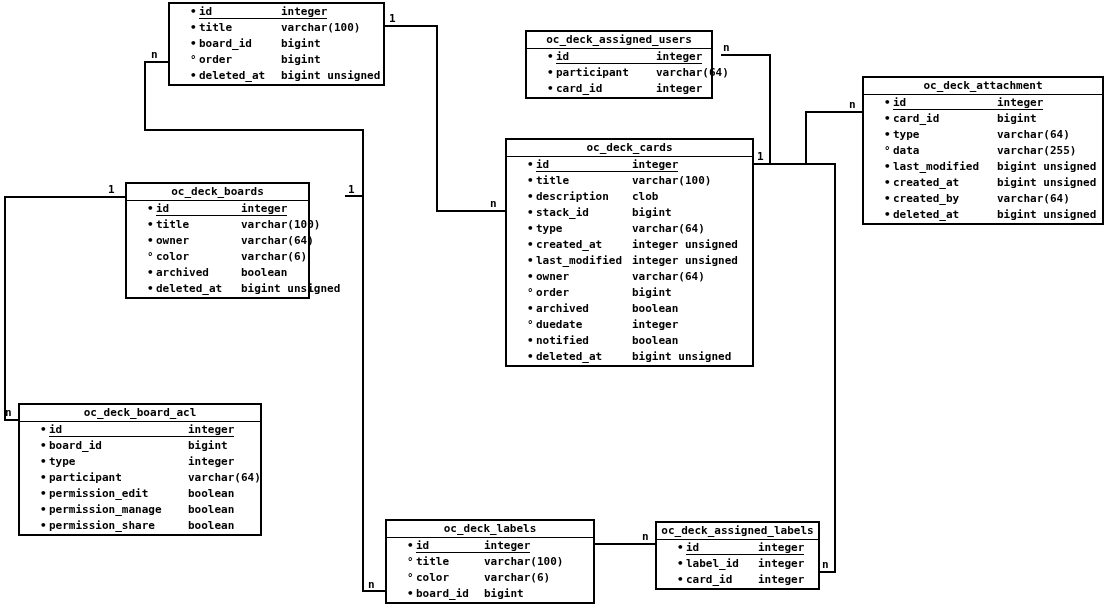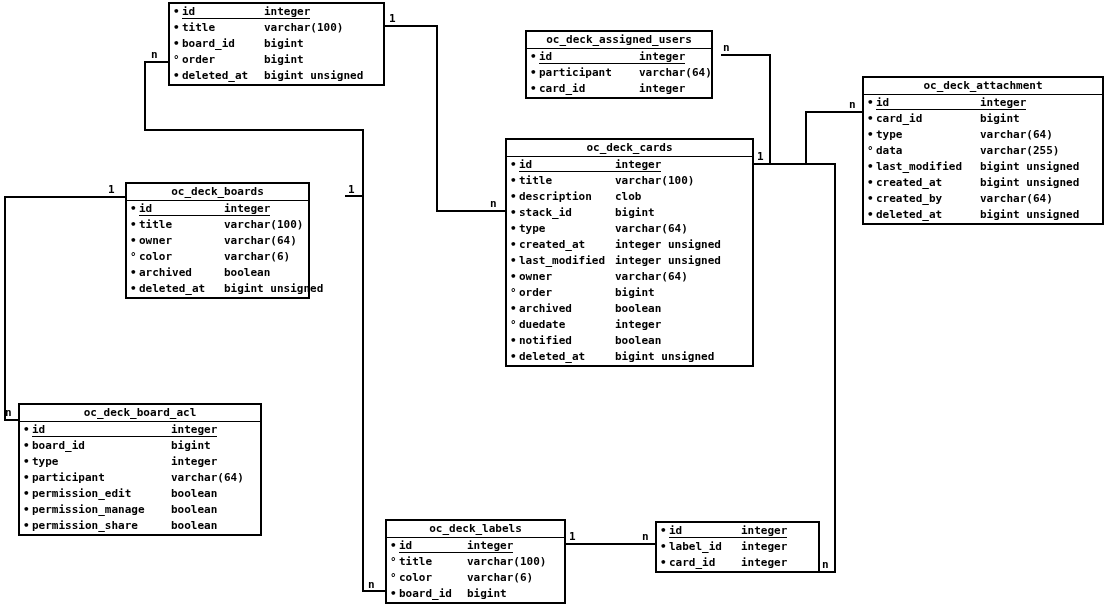--- a/index.html
+++ b/index.html
@@ -11,21 +11,21 @@
   }
   svg.rel { position:absolute; left:0; top:0; }
   .entity {
     position:absolute; background:#ffffff; border:2px solid #000;
     font-size:11px; font-weight:bold; line-height:16px; white-space:nowrap;
   }
   .thead {
     height:17px; line-height:16px; text-align:center;
     border-bottom:1px solid #000; overflow:hidden;
   }
-  .trow { height:16px; line-height:16px; padding-left:3px; }
+  .trow { height:16px; line-height:16px; padding-left:20px; }
   .bullet { display:inline-block; width:9px; vertical-align:baseline; }
   .fwrap { display:inline-block; height:15px; }
   .fwrap.pk { border-bottom:1px solid #000; }
   .fname { display:inline-block; width:var(--name-col,80px); }
   .ftype { display:inline-block; }
   .cardlbl { font-family:"DejaVu Sans Mono", monospace; }
 </style>
 </head>
 <body>
 
@@ -111,26 +111,27 @@
   <div class="entity" style="left:18px;top:403px;width:244px;--name-col:139px">
       <div class="thead">oc_deck_board_acl</div>
       <div class="trow"><span class="bullet">•</span><span class="fwrap pk"><span class="fname">id</span><span class="ftype">integer</span></span></div>
       <div class="trow"><span class="bullet">•</span><span class="fwrap"><span class="fname">board_id</span><span class="ftype">bigint</span></span></div>
       <div class="trow"><span class="bullet">•</span><span class="fwrap"><span class="fname">type</span><span class="ftype">integer</span></span></div>
       <div class="trow"><span class="bullet">•</span><span class="fwrap"><span class="fname">participant</span><span class="ftype">varchar(64)</span></span></div>
       <div class="trow"><span class="bullet">•</span><span class="fwrap"><span class="fname">permission_edit</span><span class="ftype">boolean</span></span></div>
       <div class="trow"><span class="bullet">•</span><span class="fwrap"><span class="fname">permission_manage</span><span class="ftype">boolean</span></span></div>
       <div class="trow"><span class="bullet">•</span><span class="fwrap"><span class="fname">permission_share</span><span class="ftype">boolean</span></span></div>
     </div>
-  <div class="entity" style="left:385px;top:519px;width:181px;--name-col:68px">
+  <div class="entity" style="left:385px;top:519px;width:210px;--name-col:68px">
       <div class="thead">oc_deck_labels</div>
       <div class="trow"><span class="bullet">•</span><span class="fwrap pk"><span class="fname">id</span><span class="ftype">integer</span></span></div>
       <div class="trow"><span class="bullet">°</span><span class="fwrap"><span class="fname">title</span><span class="ftype">varchar(100)</span></span></div>
       <div class="trow"><span class="bullet">°</span><span class="fwrap"><span class="fname">color</span><span class="ftype">varchar(6)</span></span></div>
       <div class="trow"><span class="bullet">•</span><span class="fwrap"><span class="fname">board_id</span><span class="ftype">bigint</span></span></div>
     </div>
   <div class="entity" style="left:655px;top:521px;width:165px;--name-col:72px">
+      <div class="thead">oc_deck_assigned_labels</div>
       <div class="trow"><span class="bullet">•</span><span class="fwrap pk"><span class="fname">id</span><span class="ftype">integer</span></span></div>
       <div class="trow"><span class="bullet">•</span><span class="fwrap"><span class="fname">label_id</span><span class="ftype">integer</span></span></div>
       <div class="trow"><span class="bullet">•</span><span class="fwrap"><span class="fname">card_id</span><span class="ftype">integer</span></span></div>
     </div>
 
 </div>
 
 </body></html>

